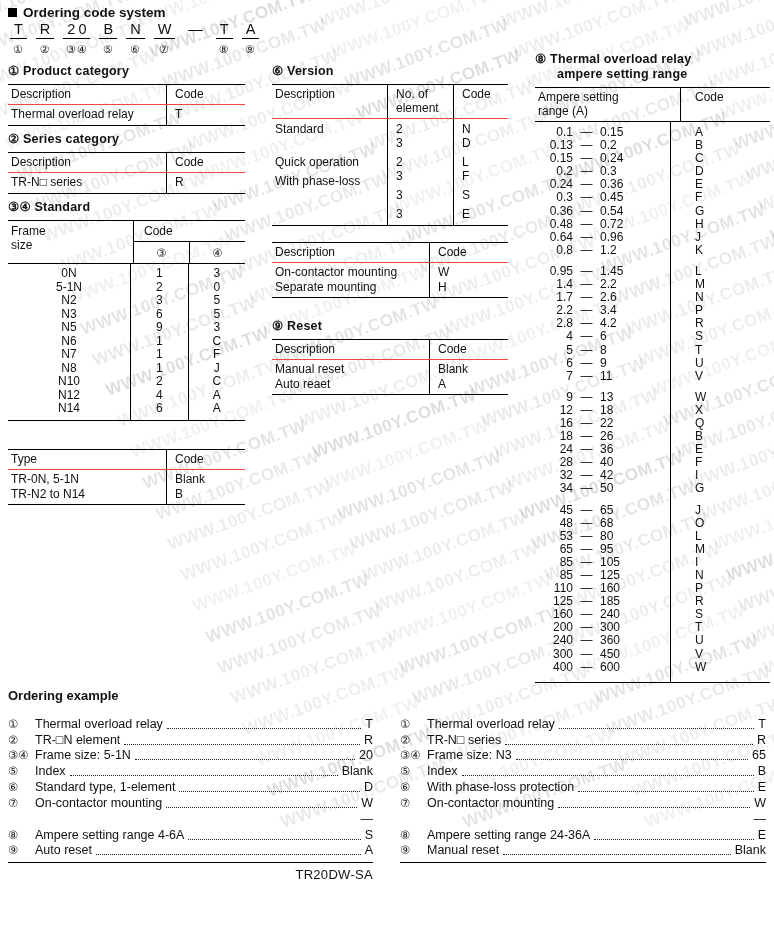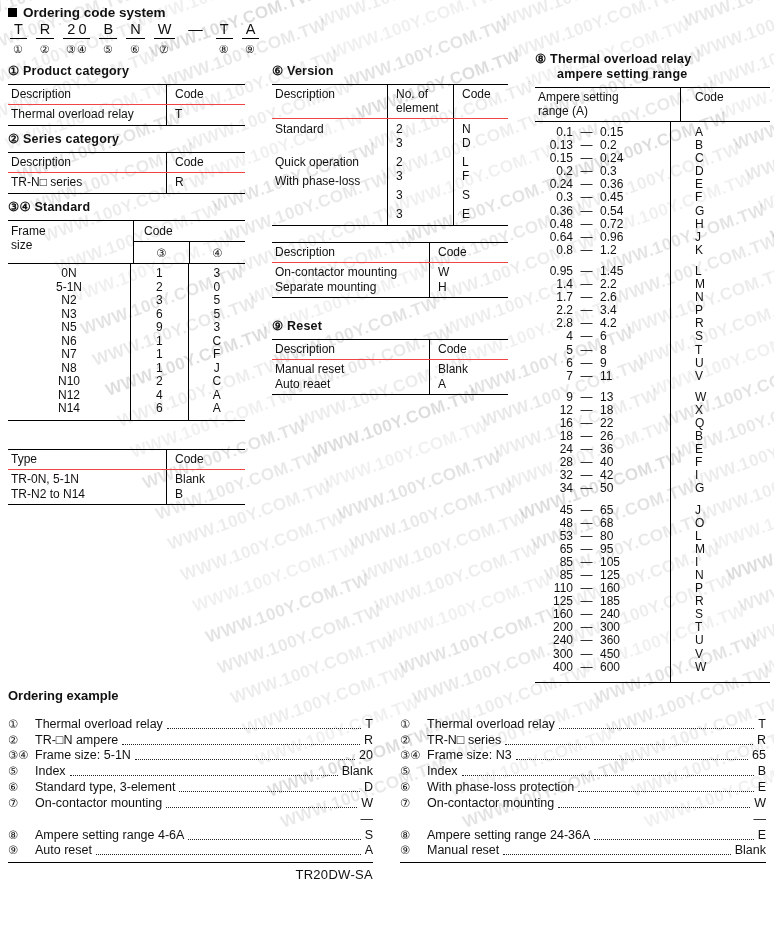--- a/index.html
+++ b/index.html
@@ -746,39 +746,39 @@
   <div class="oe-heading">Ordering example</div>
   <div class="oe-col" id="oe-left">
       <div class="oe-row">
         <span class="oe-marker">①</span>
         <span class="oe-label">Thermal overload relay</span>
         <span class="oe-dots"></span>
         <span class="oe-value">T</span>
       </div>
       <div class="oe-row">
         <span class="oe-marker">②</span>
-        <span class="oe-label">TR-□N ampere</span>
+        <span class="oe-label">TR-□N element</span>
         <span class="oe-dots"></span>
         <span class="oe-value">R</span>
       </div>
       <div class="oe-row">
         <span class="oe-marker">③④</span>
         <span class="oe-label">Frame size: 5-1N</span>
         <span class="oe-dots"></span>
         <span class="oe-value">20</span>
       </div>
       <div class="oe-row">
         <span class="oe-marker">⑤</span>
         <span class="oe-label">Index</span>
         <span class="oe-dots"></span>
         <span class="oe-value">Blank</span>
       </div>
       <div class="oe-row">
         <span class="oe-marker">⑥</span>
-        <span class="oe-label">Standard type, 3-element</span>
+        <span class="oe-label">Standard type, 1-element</span>
         <span class="oe-dots"></span>
         <span class="oe-value">D</span>
       </div>
       <div class="oe-row">
         <span class="oe-marker">⑦</span>
         <span class="oe-label">On-contactor mounting</span>
         <span class="oe-dots"></span>
         <span class="oe-value">W</span>
       </div>
       <div class="oe-dash">—</div>

